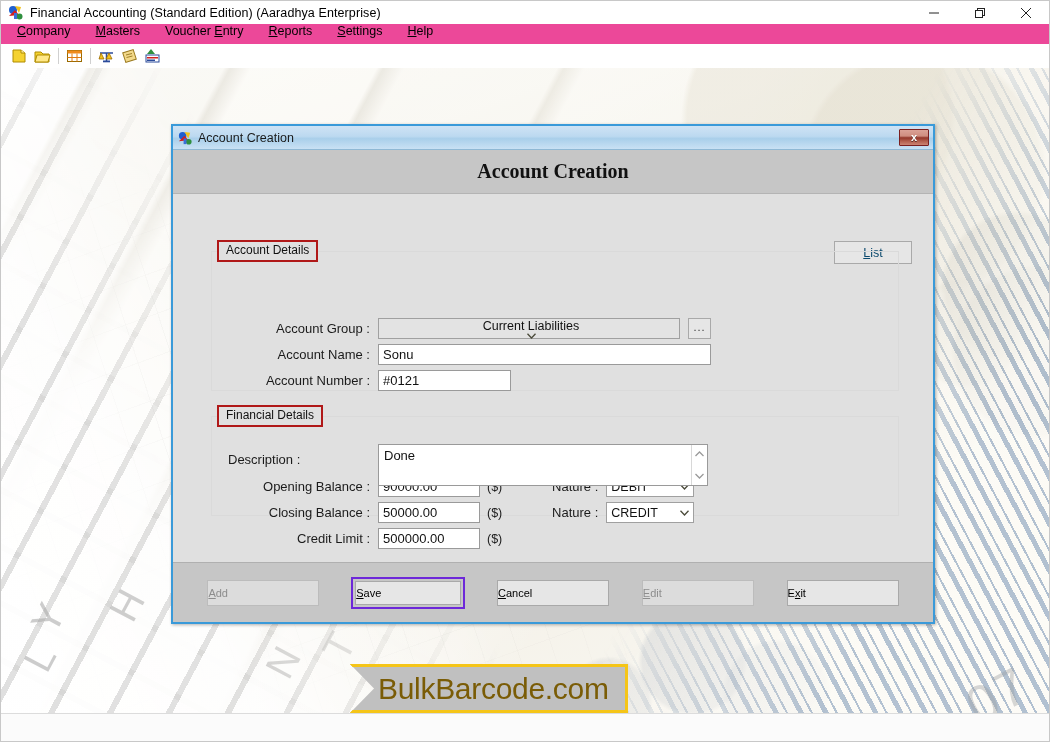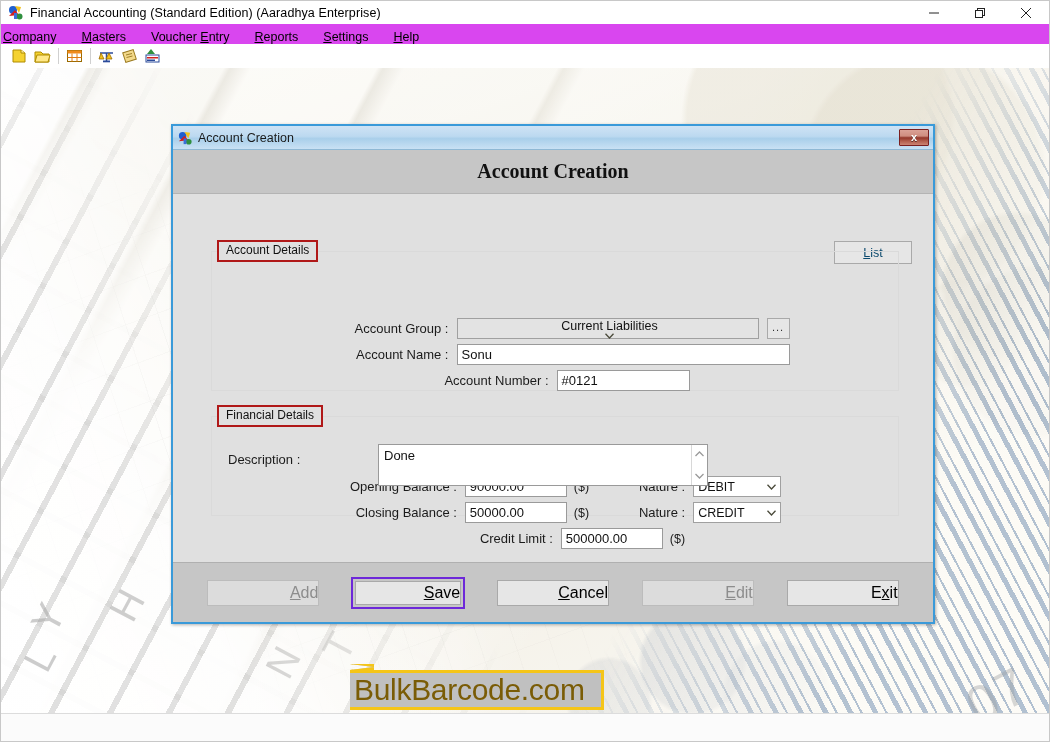--- a/index.html
+++ b/index.html
@@ -47,23 +47,23 @@
   .wctl {
     width: 46px; height: 23px;
     display: flex; align-items: center; justify-content: center;
     background: transparent;
   }
   .wctl svg { display: block; }
 
   
   #menubar {
     height: 20px;
-    background: #d946ef;
-    display: flex; align-items: flex-end;
-    padding-left: 2px;
+    background: #ec4899;
+    display: flex; align-items: flex-start;
+    padding-left: 16px;
     flex: none;
   }
   .menu-item {
     font-size: 12.5px;
     color: #000;
     padding: 0 13px 0 0;
     margin-right: 12px;
     white-space: nowrap;
   }
   .menu-item u { text-decoration: underline; }
@@ -258,21 +258,21 @@
     position: absolute;
     left: 5px; top: -12px;
     background: #e0e0e0;
     border: 2px solid #b01818;
     padding: 2px 7px 3px 7px;
     font-size: 12px; color: #111;
     line-height: 1.05;
     white-space: nowrap;
   }
 
-  .field-row { position: absolute; display: flex; align-items: center; justify-content: center; }
+  .field-row { position: absolute; display: flex; align-items: center; }
   .flabel {
     font-size: 13px; color: #1b1b1b;
     text-align: right;
     white-space: nowrap;
   }
 
   .txtbox {
     background: #ffffff;
     border: 1px solid #9a9a9a;
     height: 21px;
@@ -337,39 +337,38 @@
     gap: 0;
   }
   .footer-btn-wrap {
     flex: 1 1 0;
     display: flex; align-items: center; justify-content: center;
   }
   .btn {
     width: 112px; height: 26px;
     background: #e6e6e6;
     border: 1px solid #a9a9a9;
-    display: flex; align-items: center; justify-content: flex-end;
-    font-size: 16px; color: #000;
+    display: flex; align-items: center; justify-content: flex-start;
+    font-size: 11px; color: #000;
   }
   .btn.disabled { color: #8d8d8d; background: #dcdcdc; border-color: #bcbcbc; }
   .btn-highlight {
     border: 2px solid #6d28d9;
     padding: 2px;
     background: transparent;
   }
   .btn-highlight .btn { width: 106px; height: 24px; }
 
   
   #watermark {
     position: absolute;
     left: 349px; bottom: 0px;
     height: 49px;
     display: flex; align-items: stretch;
     z-index: 20;
-    flex-direction: column;
   }
   #wm-arrow {
     width: 24px;
     background: #c0c0c0;
     border: 3px solid #f5c518;
     border-right: none;
     clip-path: polygon(0 0, 100% 0, 100% 100%, 0 100%, 100% 50%);
   }
   #wm-body {
     background: #c0c0c0;

